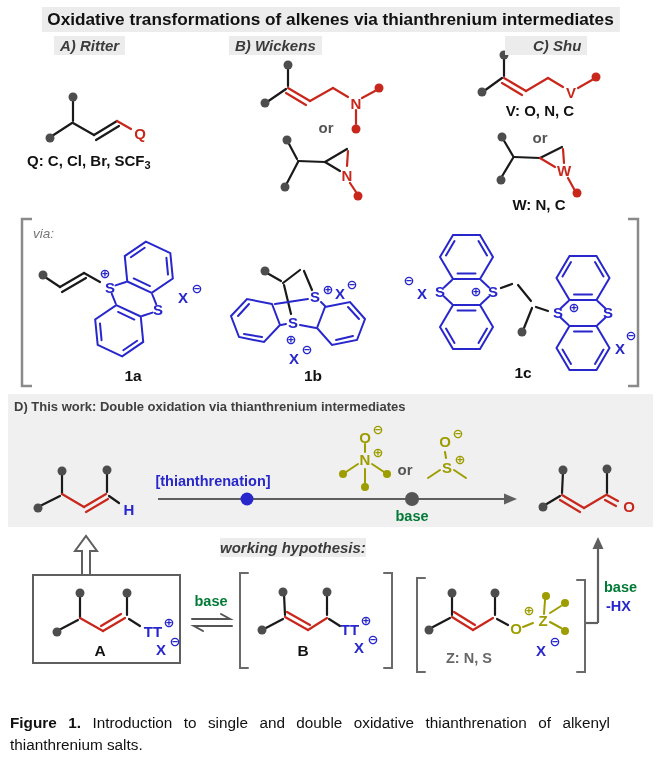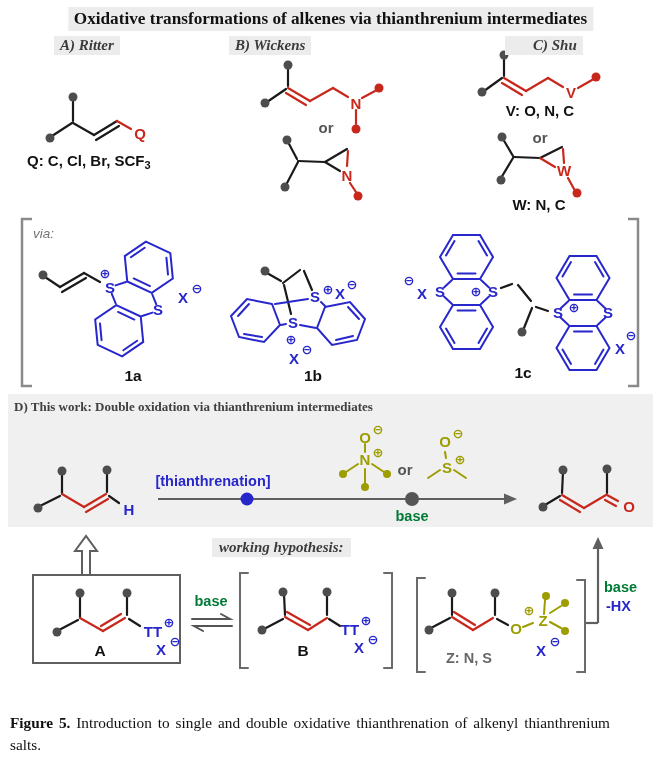--- a/index.html
+++ b/index.html
@@ -1,24 +1,24 @@
 <!DOCTYPE html>
 <html><head>
 <meta charset="utf-8">
 <style>
   html,body{margin:0;padding:0;background:#fff;}
   #fig{position:relative;width:661px;height:760px;background:#fff;overflow:hidden;
        font-family:"Liberation Sans","DejaVu Sans",sans-serif;}
-  .abs{position:absolute;font-family:Liberation Serif, serif;}
+  .abs{position:absolute;}
   .hl{background:#ececec;color:#111;}
   .ttl{top:7px;left:50%;transform:translateX(-50%);font-size:17.2px;font-weight:bold;
        white-space:nowrap;padding:2px 6px;}
   .sec{font-size:15px;font-weight:bold;font-style:italic;color:#3b3b3b;padding:1px 6px;white-space:nowrap;margin-left:8px;}
   .dhdr{top:399px;left:14px;font-size:13px;font-weight:bold;color:#404040;white-space:nowrap;}
-  .hyp{top:538px;left:212px;font-size:15px;font-weight:bold;font-style:italic;color:#3b3b3b;padding:1px 7px;white-space:nowrap;}
+  .hyp{top:538px;left:220px;font-size:15px;font-weight:bold;font-style:italic;color:#3b3b3b;padding:1px 0;white-space:nowrap;}
   .cap{top:712px;left:10px;width:600px;font-size:15.3px;color:#111;line-height:1.42;text-align:justify;}
   svg{position:absolute;top:0;left:0;}
   svg text{font-family:"Liberation Sans","DejaVu Sans",sans-serif;}
   .atom{font-weight:bold;font-size:15px;text-anchor:middle;}
   .chg{font-family:"DejaVu Sans",sans-serif;font-weight:bold;font-size:13px;text-anchor:middle;}
   .cmp{font-weight:bold;font-size:15.5px;fill:#111;text-anchor:middle;}
   .leg{font-weight:bold;font-size:15px;fill:#111;}
   .orx{font-weight:bold;font-size:15px;fill:#555;text-anchor:middle;}
   .blue{fill:#2727cc;} .red{fill:#c8271c;} .olv{fill:#9d9d00;}
   .grn{fill:#007a36;font-weight:bold;font-size:14.5px;}
@@ -391,15 +391,15 @@
     <text x="606" y="611" font-size="14.5" font-weight="bold" class="blue">-HX</text>
   </g>
 </svg>
 
 <div class="abs hl ttl">Oxidative transformations of alkenes via thianthrenium intermediates</div>
 <div class="abs hl sec" style="top:36px;left:46px;">A) Ritter</div>
 <div class="abs hl sec" style="top:36px;left:221px;">B) Wickens</div>
 <div class="abs hl sec" style="top:36px;left:497px;padding-left:28px;">C) Shu</div>
 <div class="abs dhdr">D) This work: Double oxidation via thianthrenium intermediates</div>
 <div class="abs hl hyp">working hypothesis:</div>
-<div class="abs cap"><b>Figure 5.</b><span> Introduction to single and double oxidative thianthrenation of alkenyl thianthrenium salts.</span></div>
+<div class="abs cap"><b>Figure 1.</b><span> Introduction to single and double oxidative thianthrenation of alkenyl thianthrenium salts.</span></div>
 
 </div>
 
 </body></html>

